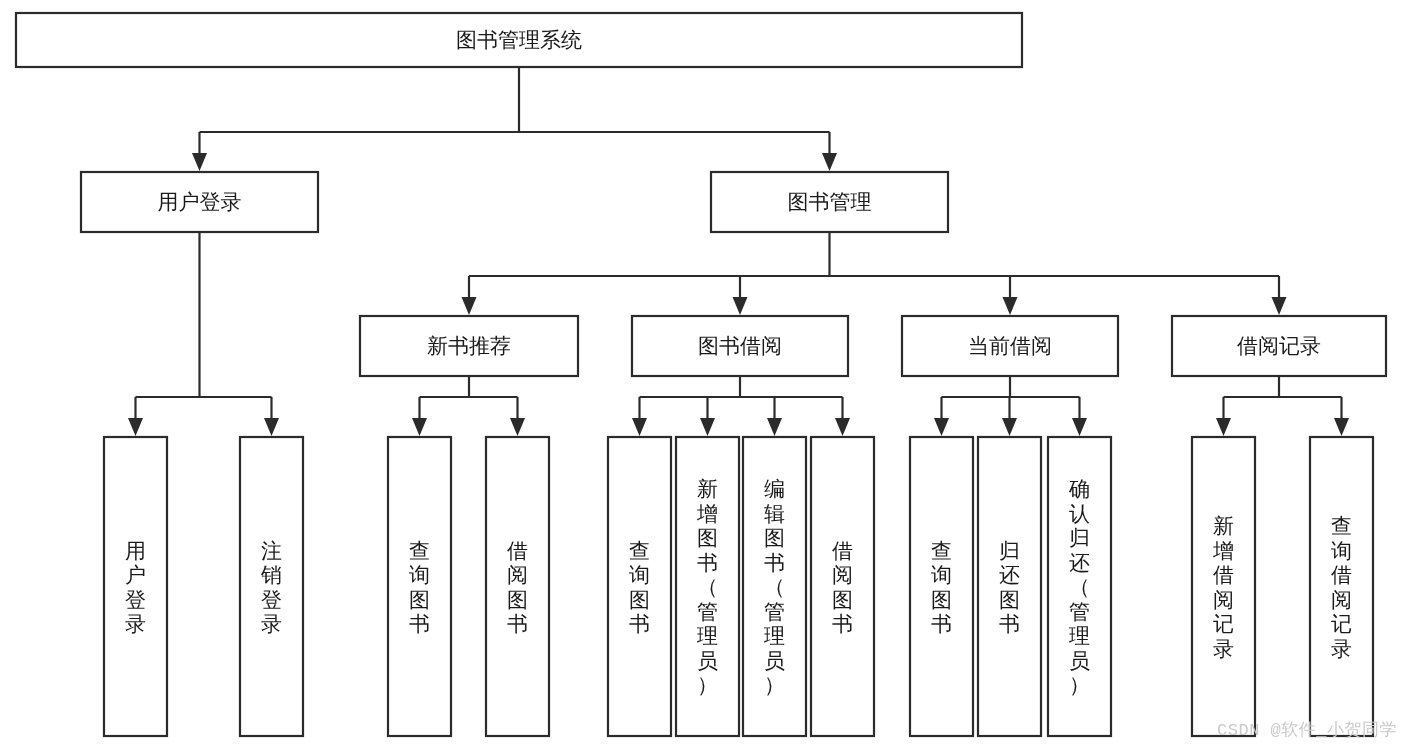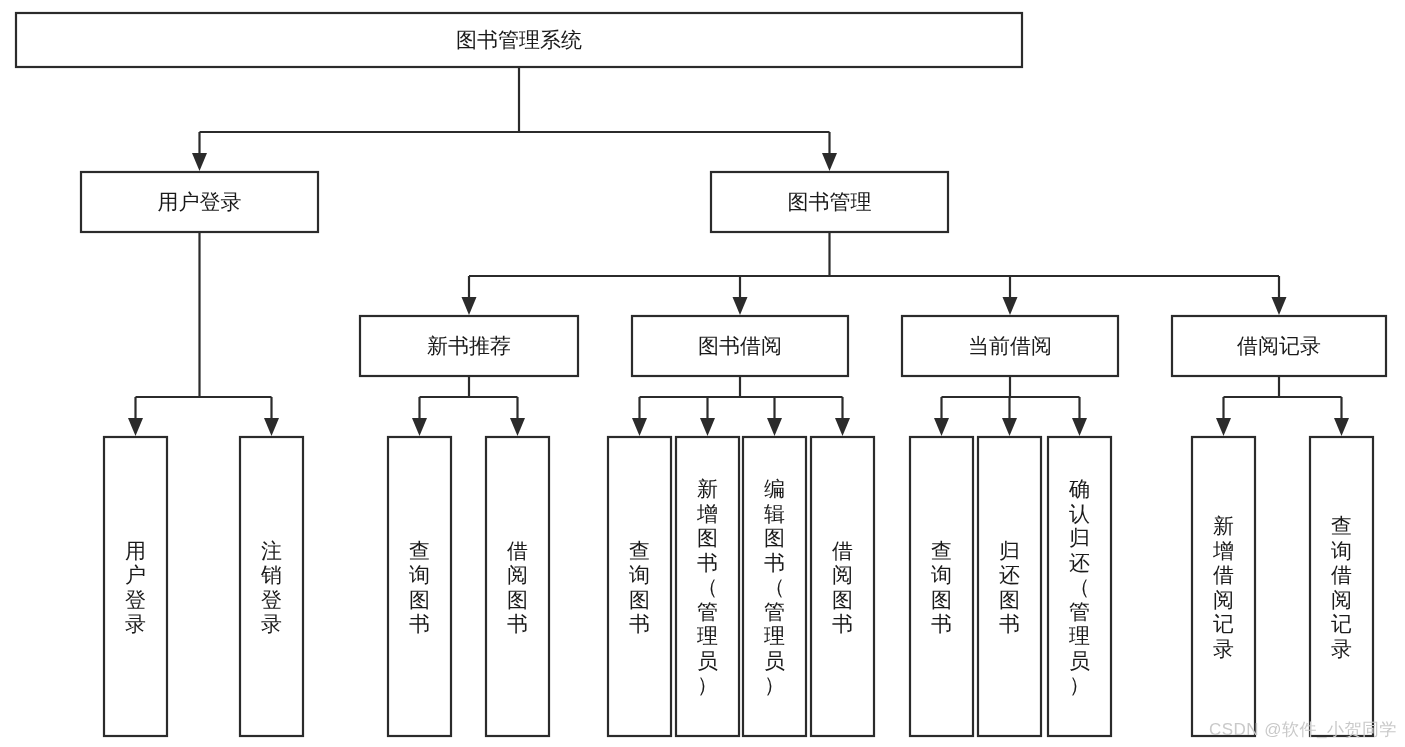--- a/index.html
+++ b/index.html
@@ -45,21 +45,21 @@
     fill: none;
   }
   .arrow-head {
     fill: #2b2b2b;
     stroke: none;
   }
   .watermark {
     position: absolute;
     right: 8px;
     bottom: 6px;
-    font-family: Liberation Sans, sans-serif;
+    font-family: Liberation Mono, monospace;
     font-size: 17px;
     color: #c9c9c9;
     white-space: nowrap;
     letter-spacing: 0.5px;
   }
 </style>
 </head>
 <body>
 
 <svg id="diagram" viewBox="0 0 1405 747" xmlns="http://www.w3.org/2000/svg">

